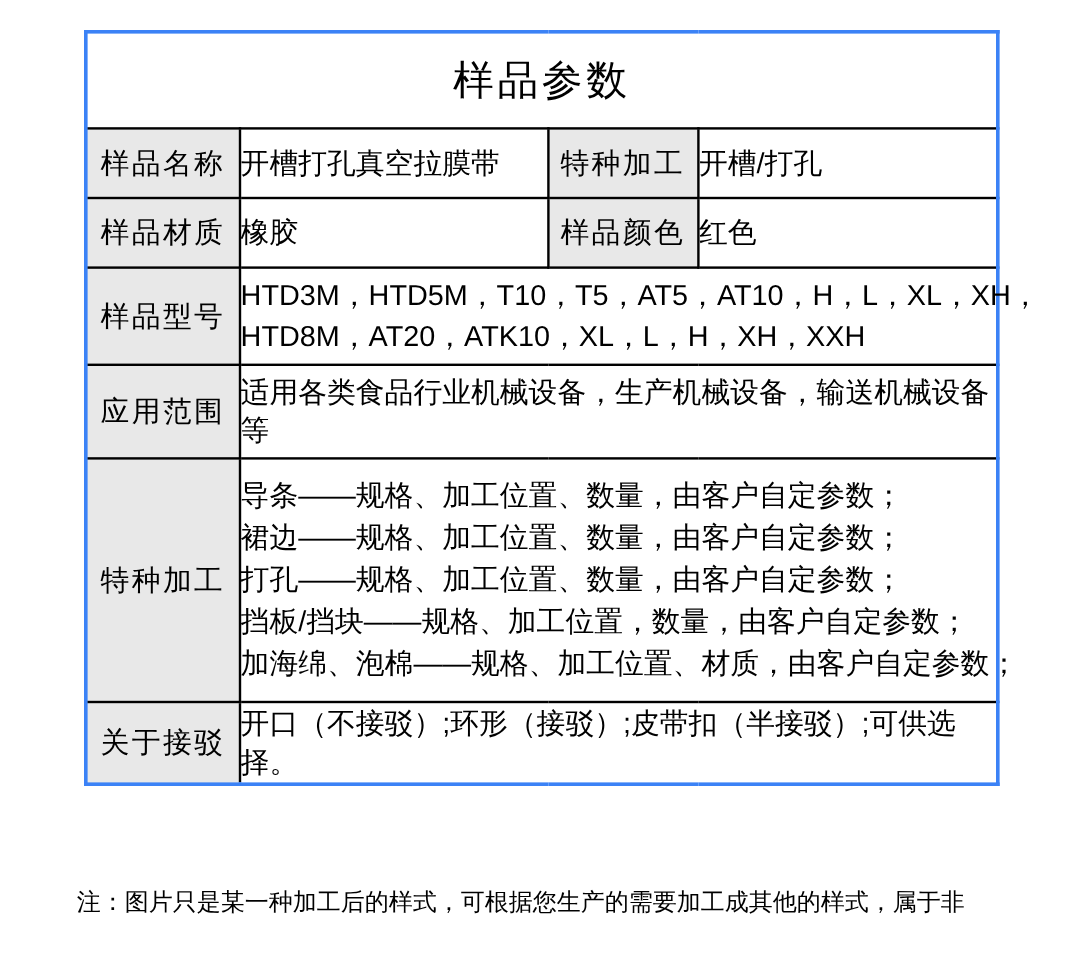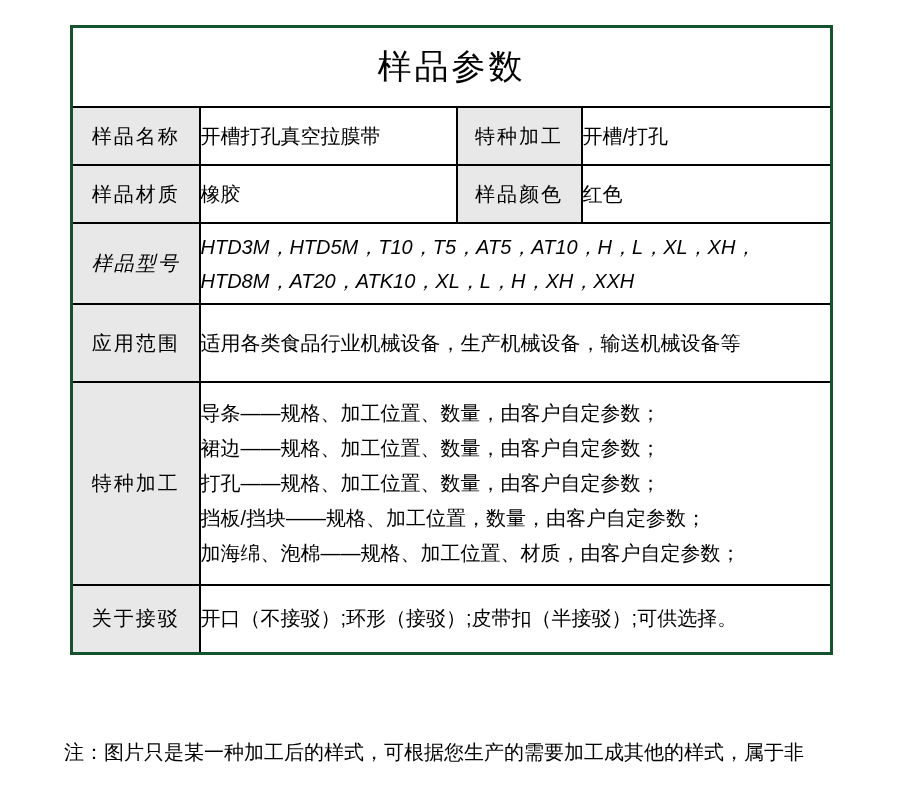--- a/index.html
+++ b/index.html
@@ -18,50 +18,50 @@
     background: #ffffff;
     overflow: hidden;
   }
   table.spec-table {
     position: absolute;
     left: 70px;
     top: 25px;
     width: 760px;
     border-collapse: collapse;
     table-layout: fixed;
-    border: 3px solid #14532d;
+    border: 3px solid #3b82f6;
     padding-left: 12px;
   }
   .spec-table td, .spec-table th {
     border: 2px solid #000000;
     padding: 0;
     vertical-align: middle;
     font-weight: normal;
   }
   .title-cell {
     height: 78px;
     text-align: center;
     font-size: 34px;
     font-weight: bold;
     letter-spacing: 3px;
   }
   .label-cell {
     background: #e8e8e8;
     text-align: center;
-    font-size: 20px;
+    font-size: 24px;
     letter-spacing: 2px;
   }
   .value-cell {
-    font-size: 20px;
+    font-size: 24px;
     padding-left: 20px;
     padding-right: 8px;
     background: #ffffff;
   }
   .row-small  { height: 58px; }
-  .row-model  { height: 81px; font-style: italic; }
+  .row-model  { height: 81px; }
   .row-apply  { height: 78px; }
   .row-special{ height: 203px; }
   .row-joint  { height: 68px; }
   .multiline div {
     line-height: 34px;
     white-space: nowrap;
   }
   .special-lines div {
     line-height: 35px;
     white-space: nowrap;

